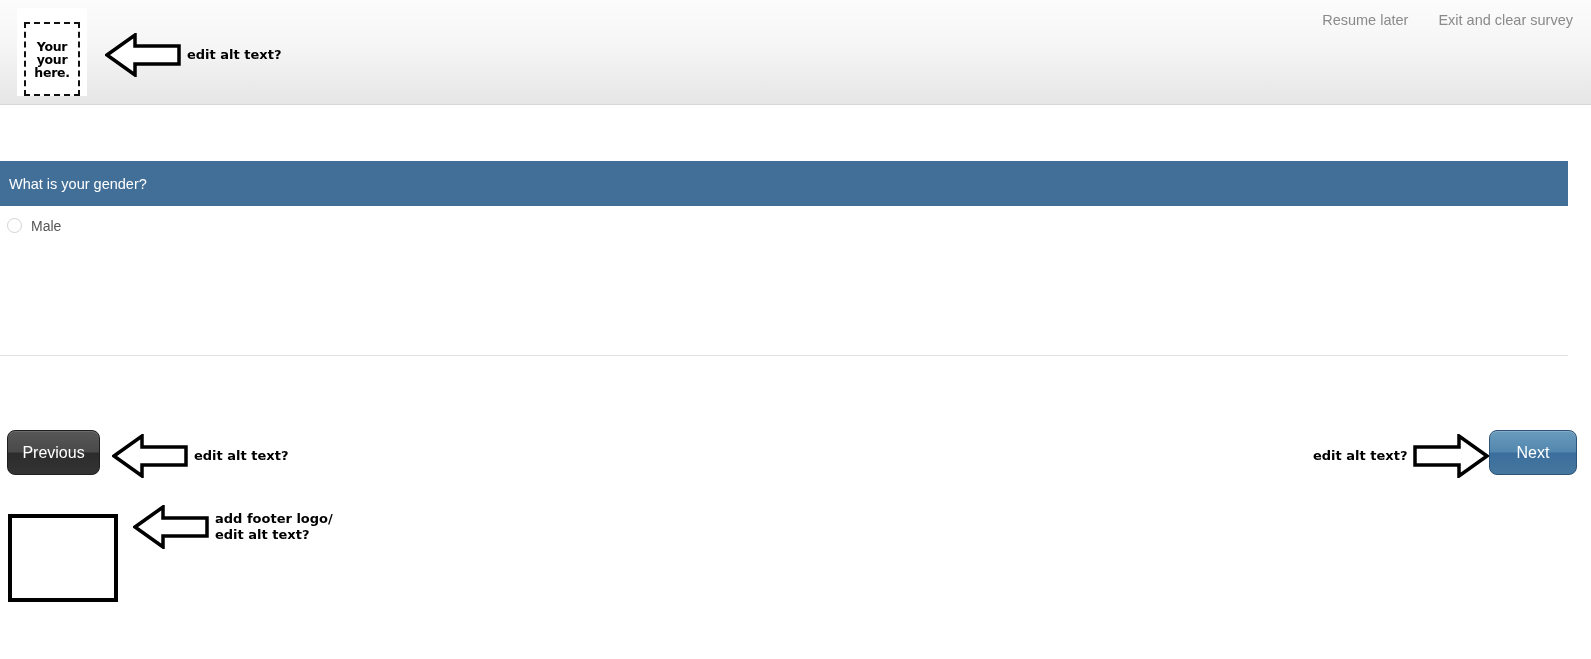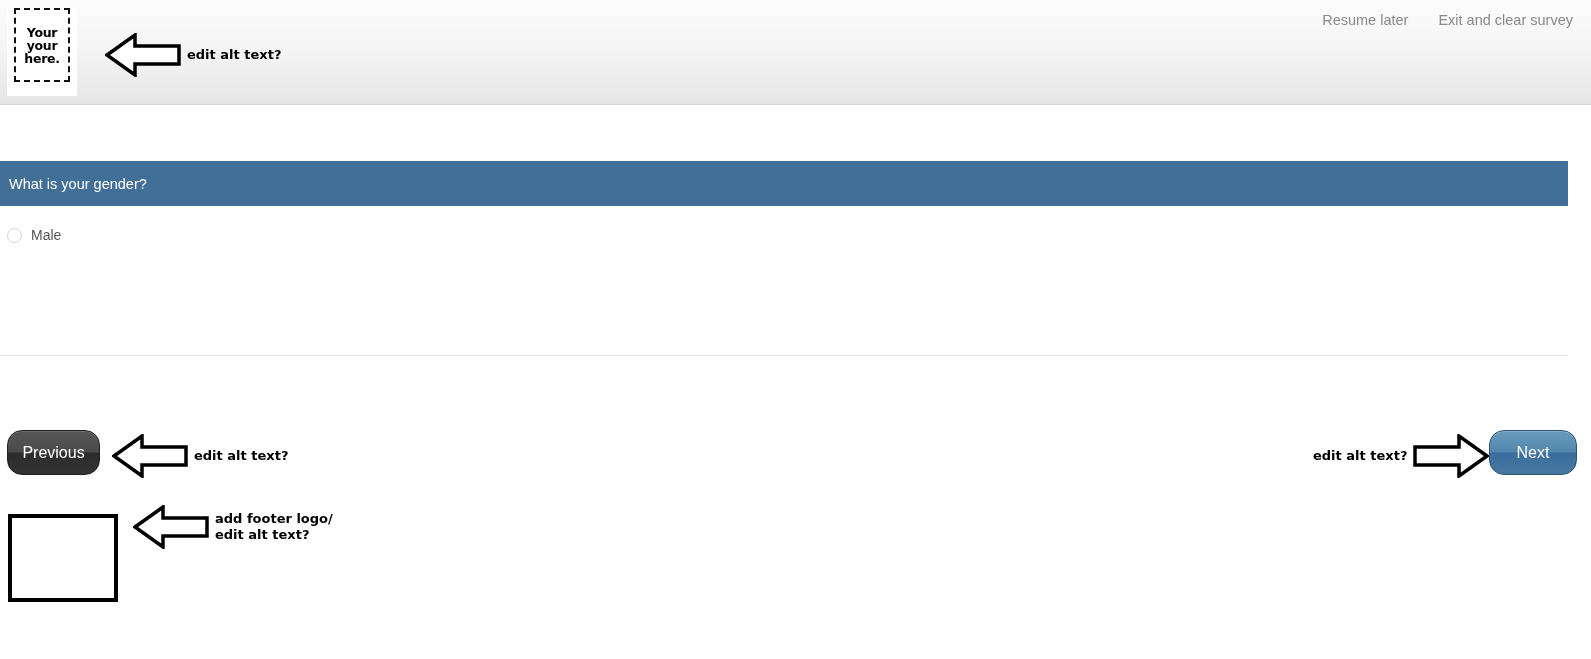--- a/index.html
+++ b/index.html
@@ -14,24 +14,24 @@
   
   .header {
     position: relative;
     width: 1591px;
     height: 105px;
     background: linear-gradient(to bottom, #fcfcfc 0%, #f5f5f5 45%, #e6e6e6 100%);
     border-bottom: 1px solid #d8d8d8;
   }
   .logo-box {
     position: absolute;
-    left: 7px; top: 8px;
+    left: 17px; top: 8px;
     width: 70px; height: 88px;
     background: #ffffff;
-    display: flex; align-items: flex-start; justify-content: center;
+    display: flex; align-items: flex-end; justify-content: center;
   }
   .logo-inner {
     width: 56px; height: 74px;
     border: 2px dashed #111;
     display: flex; flex-direction: column;
     align-items: center; justify-content: center;
     line-height: 1.04;
   }
   .logo-inner span {
     display: block;
@@ -76,21 +76,21 @@
   }
   .question-title {
     color: #ffffff;
     font-size: 14.5px;
     padding-left: 9px;
     font-family: "Liberation Sans", sans-serif;
   }
 
   .answers { position: absolute; left: 0; top: 218px; width: 1568px; }
   .answer-row {
-    display: flex; align-items: center;
+    display: flex; align-items: flex-start;
     height: 34px;
     padding-left: 7px;
   }
   .radio {
     width: 15px; height: 15px;
     border-radius: 50%;
     border: 1px solid #d2d2d2;
     background: #ffffff;
     margin-right: 9px;
     flex: 0 0 auto;
@@ -118,21 +118,21 @@
   .divider {
     position: absolute;
     left: 0; top: 355px;
     width: 1568px; height: 1px;
     background: #e2e2e2;
   }
 
   
   .btn {
     position: absolute;
-    border-radius: 15px;
+    border-radius: 8px;
     font-size: 16px;
     color: #ffffff;
     display: flex; align-items: center; justify-content: center;
     font-family: "Liberation Sans", sans-serif;
     cursor: pointer;
     border: 1px solid rgba(0,0,0,0.45);
   }
   .btn-prev {
     left: 7px; top: 430px;
     width: 93px; height: 45px;

